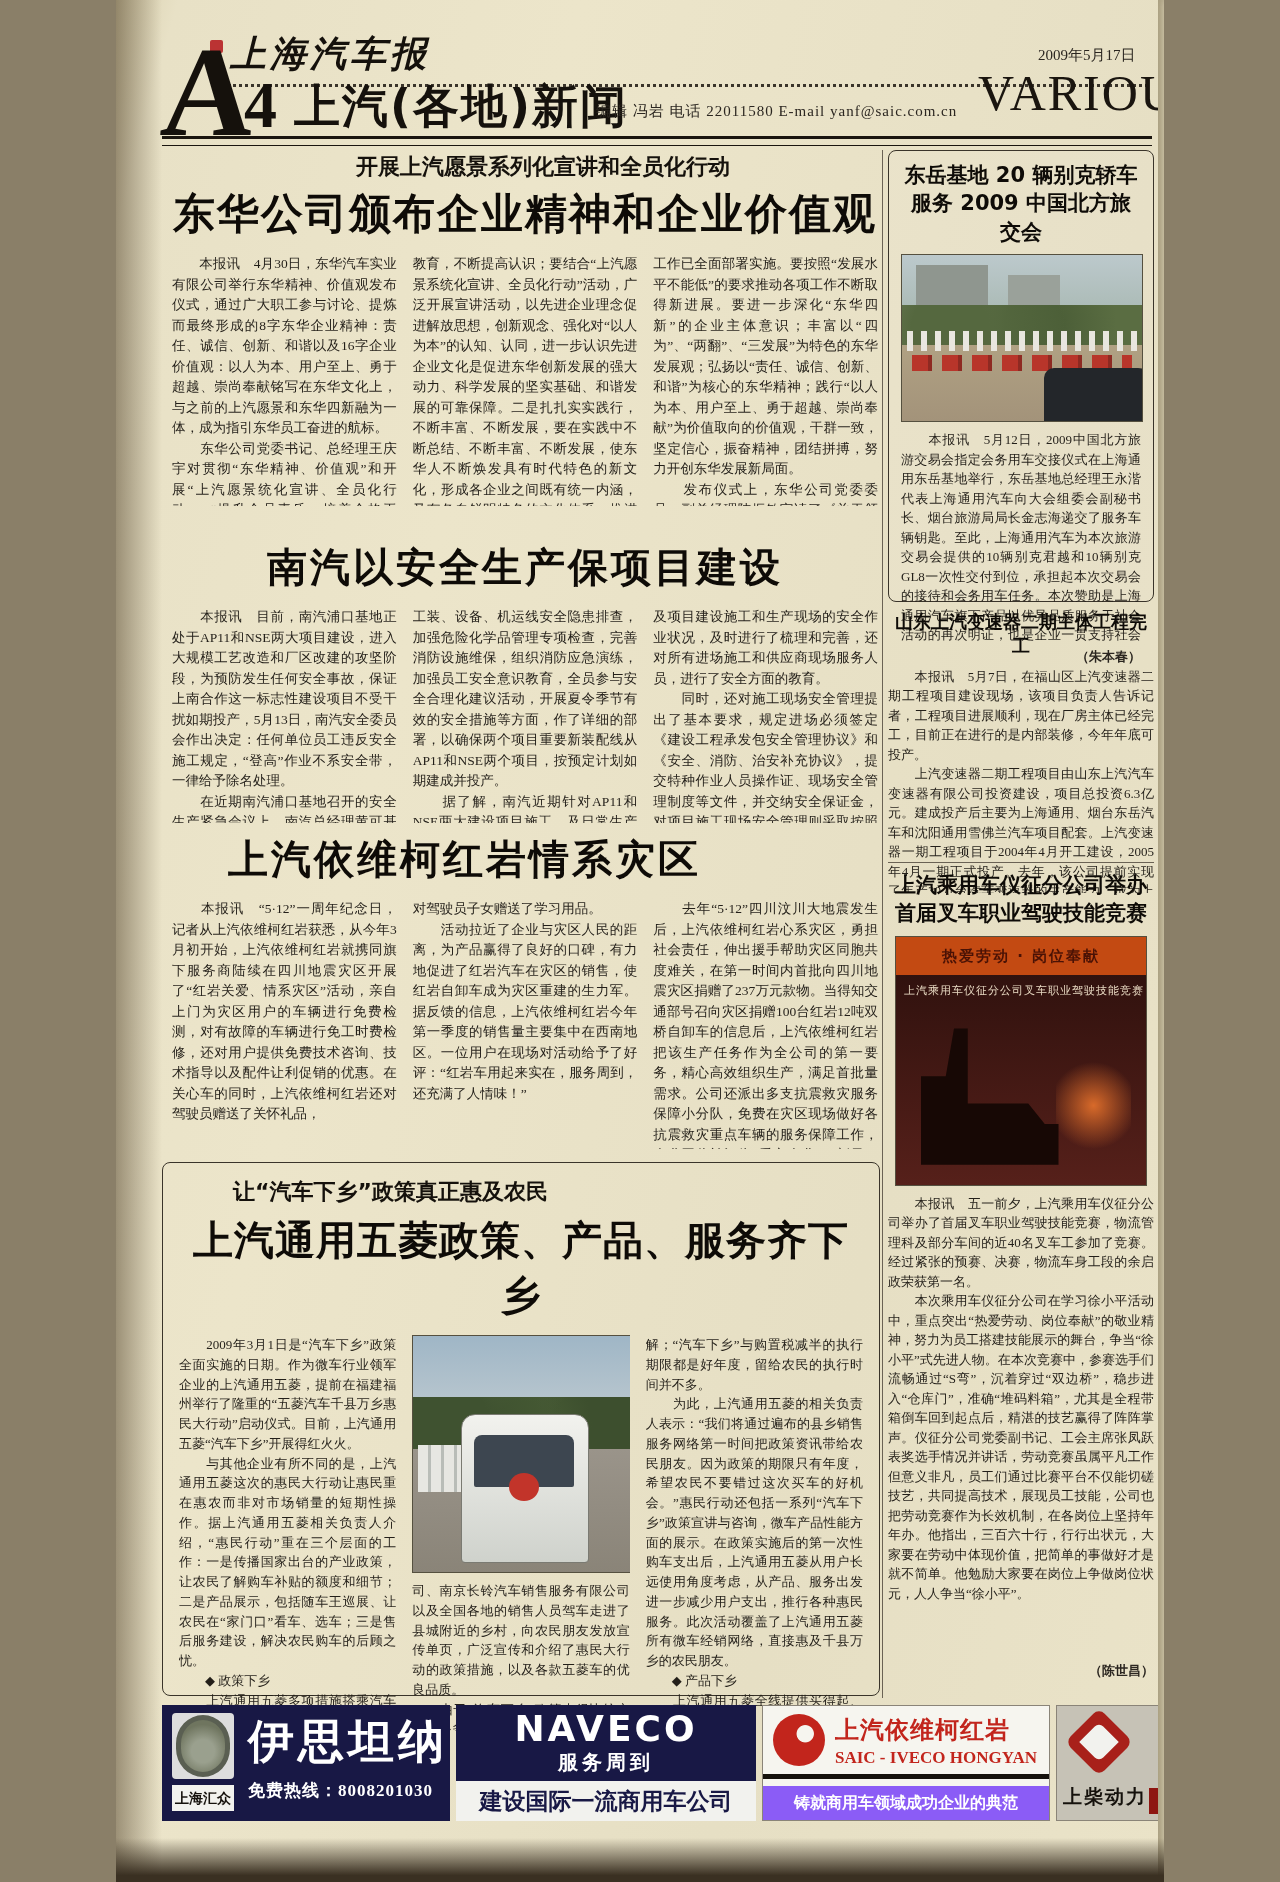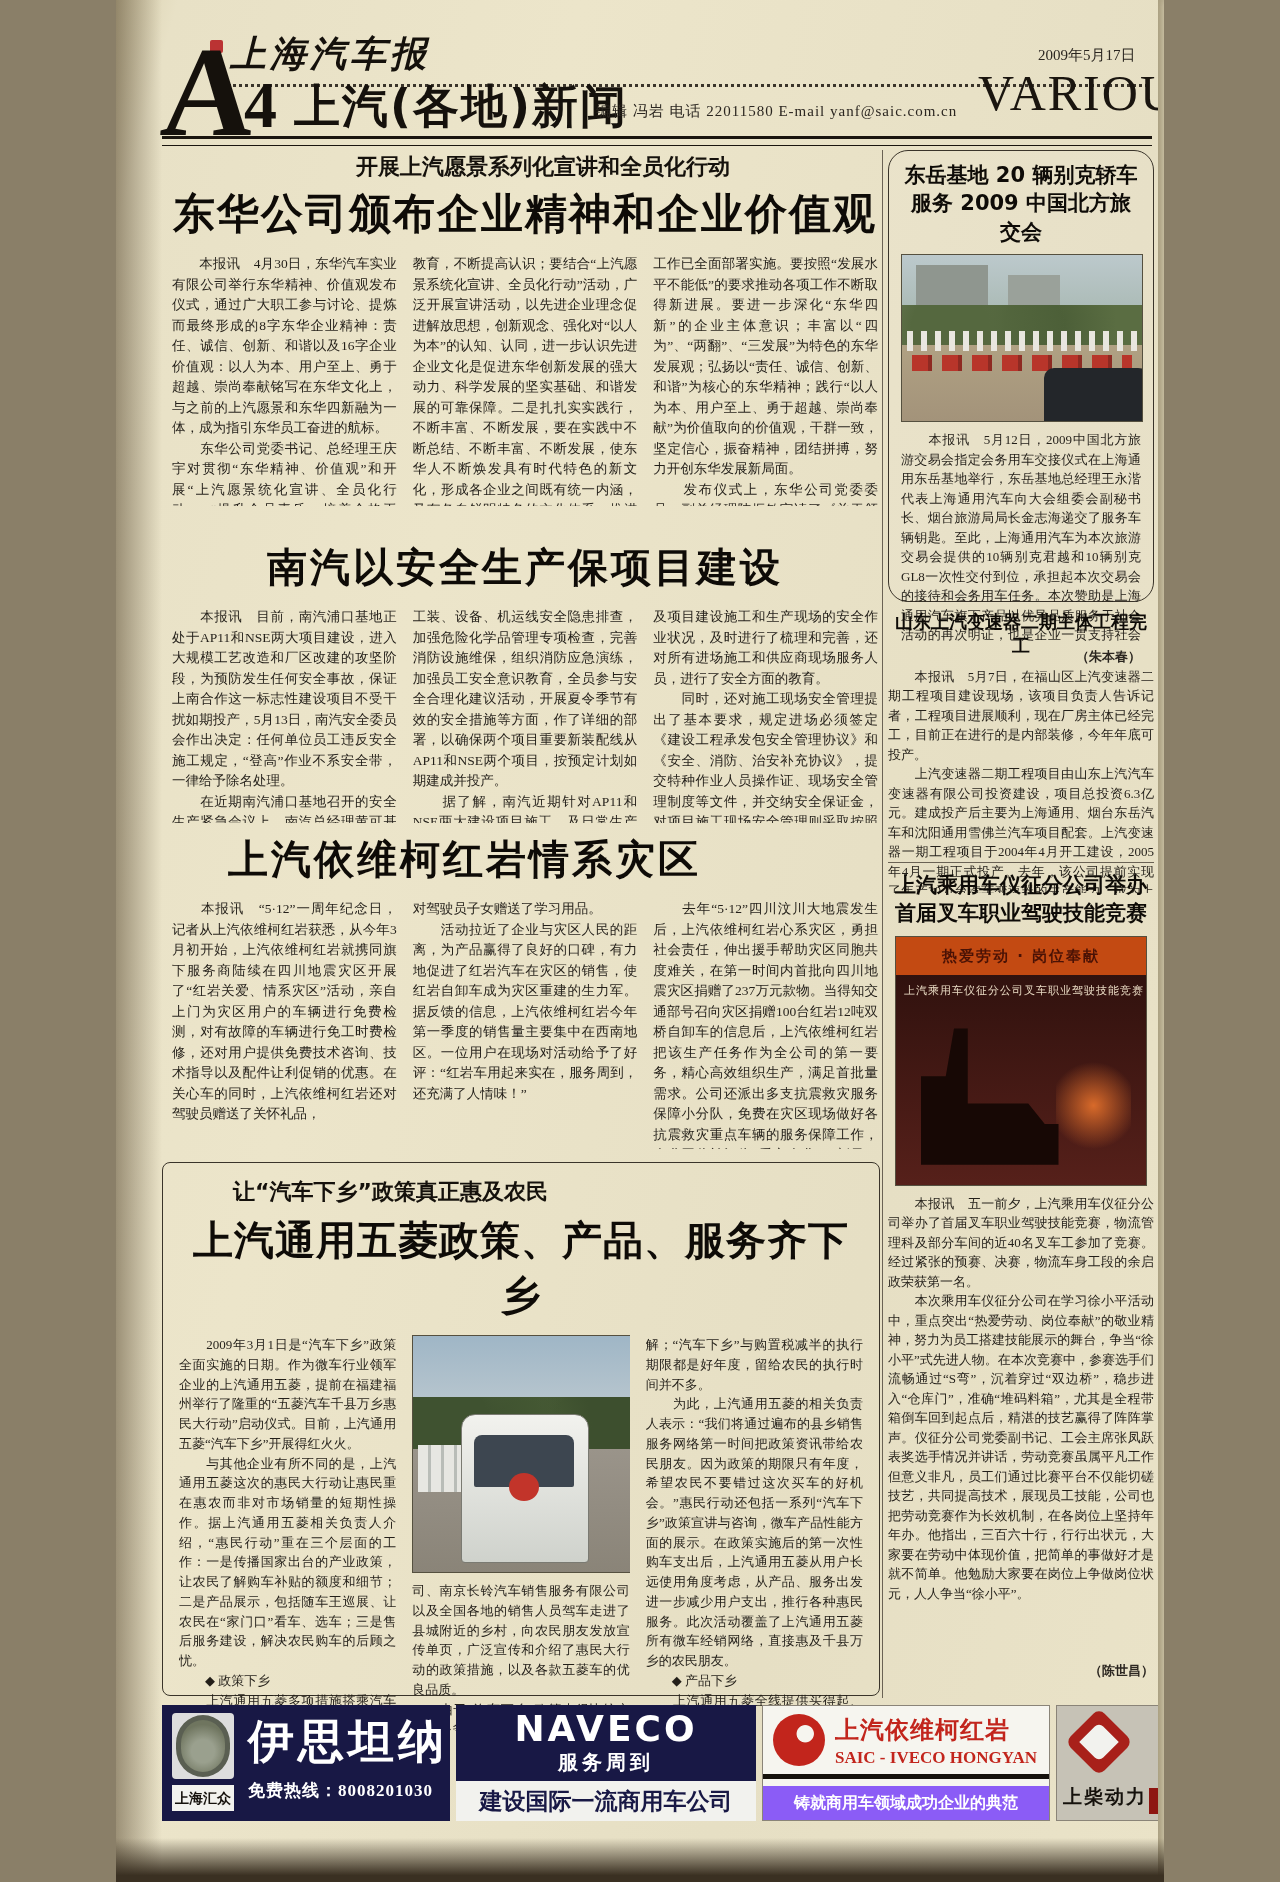--- a/index.html
+++ b/index.html
@@ -36,21 +36,21 @@
     border-top:3px solid #1a150f;border-bottom:1px solid #1a150f;}
   .vsep{position:absolute;left:766px;top:150px;width:0;height:1548px;border-left:1px solid #6a6254;}
 
   
   .kicker{font-size:22px;font-weight:bold;color:#15110c;font-family:"DejaVu Sans",sans-serif;}
   .headline{font-weight:900;color:#0e0b07;font-family:"DejaVu Sans","Liberation Sans",sans-serif;}
   .cols{display:flex;gap:16px;}
   .col{flex:1;font-size:13.5px;line-height:1.52;text-align:justify;white-space:pre-line;
     overflow:hidden;color:#231f19;}
   .byline{text-align:right;font-weight:bold;}
-  .rbox{position:absolute;border:1.5px solid #3a342a;border-radius:20px;background:rgba(255,255,255,.06);}
+  .rbox{position:absolute;border:1.5px solid #3a342a;border-radius:8px;background:rgba(255,255,255,.06);}
   .rhead{font-size:21px;font-weight:900;text-align:center;line-height:1.35;color:#0e0b07;
     font-family:"DejaVu Sans","Liberation Sans",sans-serif;}
   .rbody{font-size:13px;line-height:1.5;text-align:justify;white-space:pre-line;overflow:hidden;color:#231f19;}
 
   
   .photo{position:relative;overflow:hidden;border:1px solid #55503f;}
   .ph1-sky{position:absolute;inset:0 0 60% 0;background:linear-gradient(#bcc9cc,#a8b8b2);}
   .ph1-bldg{position:absolute;left:6%;top:6%;width:30%;height:34%;background:#8f968f;}
   .ph1-bldg2{position:absolute;left:44%;top:12%;width:22%;height:26%;background:#9aa19a;}
   .ph1-trees{position:absolute;left:0;top:30%;width:100%;height:24%;background:

